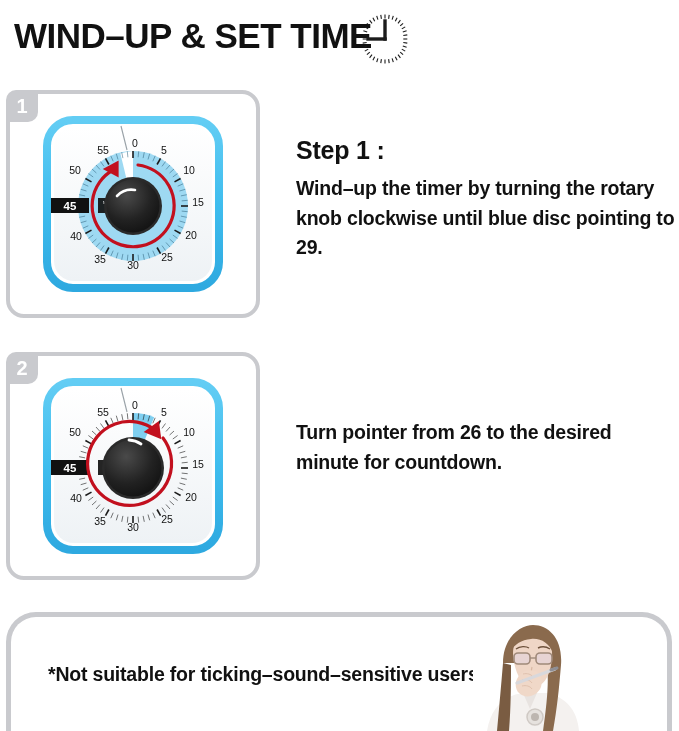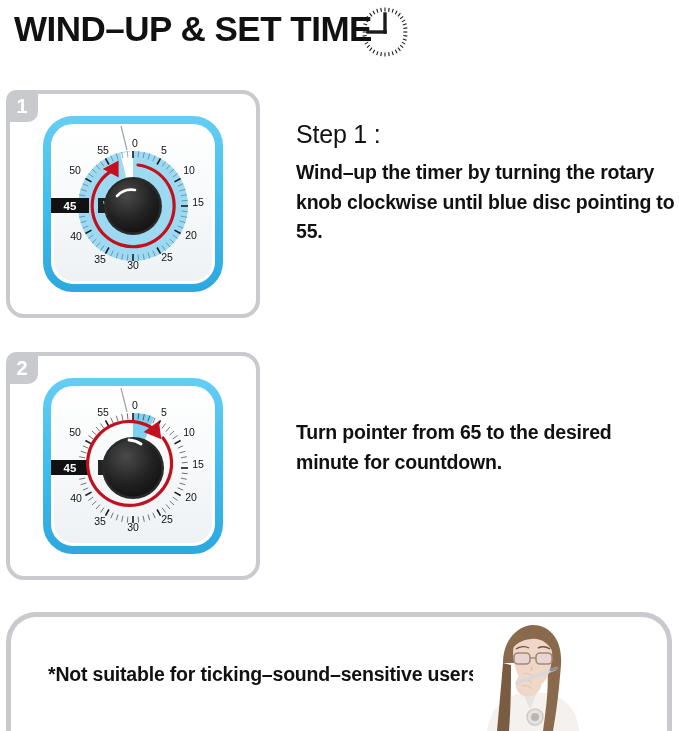--- a/index.html
+++ b/index.html
@@ -6,21 +6,21 @@
   body{
     width:679px;height:731px;
     background:#ffffff;
     font-family:"Liberation Sans", sans-serif;
     color:#111111;
     overflow:hidden;
     position:relative;
   }
   
   .header{
-    position:absolute;left:0;top:1px;width:613px;height:82px;
+    position:absolute;left:0;top:8px;width:613px;height:82px;
   }
   .title{
     position:absolute;left:14px;top:8px;
     font-size:35px;font-weight:bold;letter-spacing:-0.5px;
     color:#111;white-space:nowrap;
   }
   .clock-icon{
     position:absolute;left:358px;top:4px;width:54px;height:54px;
   }
   
@@ -49,22 +49,22 @@
     transform:translate(-50%,-50%);
     width:180px;height:180px;
   }
   
   .steps{
     position:absolute;left:296px;
   }
   #steptext1{top:120px;width:383px;}
   #steptext2{top:418px;width:383px;}
   .step-head{
-    font-size:25px;font-weight:normal;color:#111;
-    margin:0 0 9px 0;letter-spacing:-0.2px;
+    font-size:25px;font-weight:bold;color:#111;
+    margin:16px 0 9px 0;letter-spacing:-0.2px;
   }
   .step-body{
     font-size:19.5px;font-weight:bold;color:#111;
     line-height:1.52;letter-spacing:-0.2px;margin:0;
   }
   
   .note-frame{
     position:absolute;left:6px;top:612px;width:666px;height:125px;
     border:5px solid #c9cace;
     border-bottom:none;
@@ -257,21 +257,21 @@
       <circle cx="90" cy="92" r="26.5" fill="url(#knobGrad1)"></circle>
       <path d="M74 82 A20 20 0 0 1 92 76" fill="none" stroke="#ffffff" stroke-width="2.6" stroke-linecap="round"></path>
 
       <line x1="78" y1="12" x2="84" y2="36" stroke="#9aa2a8" stroke-width="1.1"></line>
     </svg>
   </div>
 </div>
 
 <div class="steps" id="steptext1">
   <p class="step-head">Step 1 :</p>
-  <p class="step-body">Wind–up the timer by turning the rotary knob clockwise until blue disc pointing to 55.</p>
+  <p class="step-body">Wind–up the timer by turning the rotary knob clockwise until blue disc pointing to 29.</p>
 </div>
 
 <div class="card" id="card2">
   <div class="badge">2</div>
   <div class="timer-wrap">
     <svg width="180" height="180" viewBox="0 0 180 180">
       <defs>
         <linearGradient id="frameGrad2" x1="0" y1="0" x2="0" y2="1">
           <stop offset="0" stop-color="#63cdf4"></stop>
           <stop offset="0.5" stop-color="#3fbdee"></stop>
@@ -381,21 +381,21 @@
       <polygon points="113,44 122,60 103,60" fill="#c2101e" transform="rotate(22 112 52)"></polygon>
       <circle cx="90" cy="92" r="31" fill="#2a2a2a"></circle>
       <circle cx="90" cy="92" r="28.5" fill="url(#knobGrad2)"></circle>
       <path d="M86 64 A24 24 0 0 1 98 68" fill="none" stroke="#ffffff" stroke-width="2.8" stroke-linecap="round"></path>
       <line x1="78" y1="12" x2="84" y2="36" stroke="#9aa2a8" stroke-width="1.1"></line>
     </svg>
   </div>
 </div>
 
 <div class="steps" id="steptext2">
-  <p class="step-body">Turn pointer from 65 to the desired minute for countdown.</p>
+  <p class="step-body">Turn pointer from 26 to the desired minute for countdown.</p>
 </div>
 
 <div class="note-frame"></div>
 <div class="note-text">*Not suitable for ticking–sound–sensitive users.</div>
 
 <div class="photo">
   <svg width="114" height="114" viewBox="0 0 114 114">
     <rect width="114" height="114" fill="#ffffff"></rect>
 
     <path d="M14 114 C18 88 34 78 50 76 L74 76 C92 80 104 92 106 114 Z" fill="#f4f1ef"></path>

